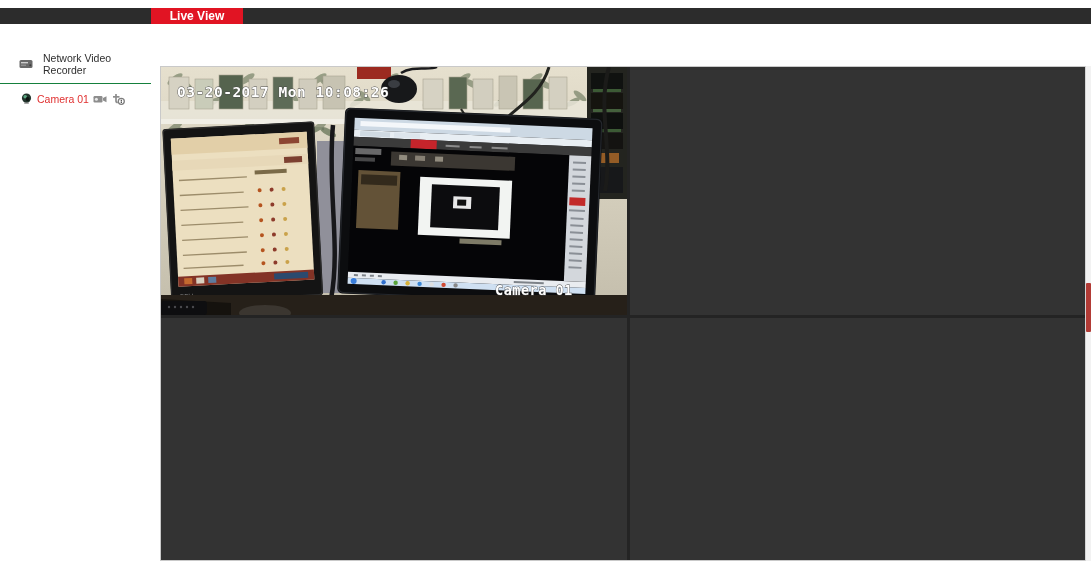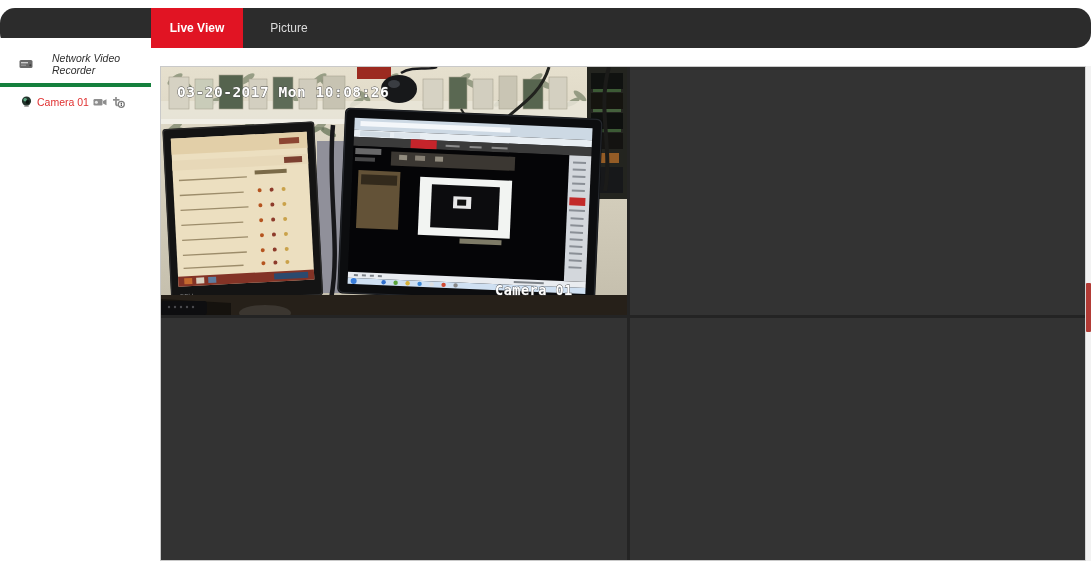--- a/index.html
+++ b/index.html
@@ -4,37 +4,37 @@
 <style>
   html,body{margin:0;padding:0;}
   body{
     width:1091px;height:572px;position:relative;overflow:hidden;
     background:#ffffff;
     font-family:"Liberation Sans","DejaVu Sans",sans-serif;
     -webkit-font-smoothing:antialiased;
   }
   
   .topbar{
-    position:absolute;left:0;top:8px;width:1091px;height:40px;
-    background:#2c2c2c;display:flex;align-items:stretch;border-radius:15px;
+    position:absolute;left:0;top:8px;width:1091px;height:16px;
+    background:#2c2c2c;display:flex;align-items:stretch;
   }
   .topbar .spacer{width:151px;}
   .nav-tab{
     width:92px;display:flex;align-items:center;justify-content:center;
     font-size:12px;color:#dcdcdc;cursor:pointer;white-space:nowrap;
   }
   .nav-tab.active{background:#e11423;color:#ffffff;font-weight:700;}
   
   .sidebar{
     position:absolute;left:0;top:38px;width:151px;bottom:0;background:#ffffff;
   }
   .device-header{
-    display:flex;align-items:center;gap:19px;
-    padding:14px 0 7px 19px;border-bottom:4px solid #15803d;
-    font-size:10.5px;color:#2e2e2e;font-style:italic;
+    display:flex;align-items:center;gap:10px;
+    padding:14px 0 7px 19px;border-bottom:1px solid #15803d;
+    font-size:10.5px;color:#2e2e2e;
   }
   .camera-row{
     display:flex;align-items:center;gap:4px;
     padding:9px 26px 0 20px;font-size:10.5px;cursor:pointer;
   }
   .camera-row .cam-label{color:#e03030;}
   .row-icons{margin-left:auto;display:flex;align-items:center;gap:5px;}
   .icn{display:inline-flex;align-items:center;justify-content:center;}
   
   .video-grid{
@@ -65,23 +65,20 @@
     background:#b23b36;border-radius:1px;cursor:pointer;
   }
 </style>
 </head>
 <body>
 
 <nav class="topbar">
   <div class="spacer"></div>
   <div class="nav-tab active">
     <span>Live View</span>
-  </div>
-  <div class="nav-tab">
-    <span>Picture</span>
   </div>
 </nav>
 
 <aside class="sidebar">
   <div class="device-header">
     <span class="icn">
       <svg width="14" height="10" viewBox="0 0 14 10">
         <rect x="0.5" y="1" width="13" height="8" rx="1.5" fill="#6a6a6a"></rect>
         <rect x="2" y="3" width="7" height="1.4" fill="#cfcfcf"></rect>
         <rect x="2" y="5.6" width="5" height="1.2" fill="#9a9a9a"></rect>

